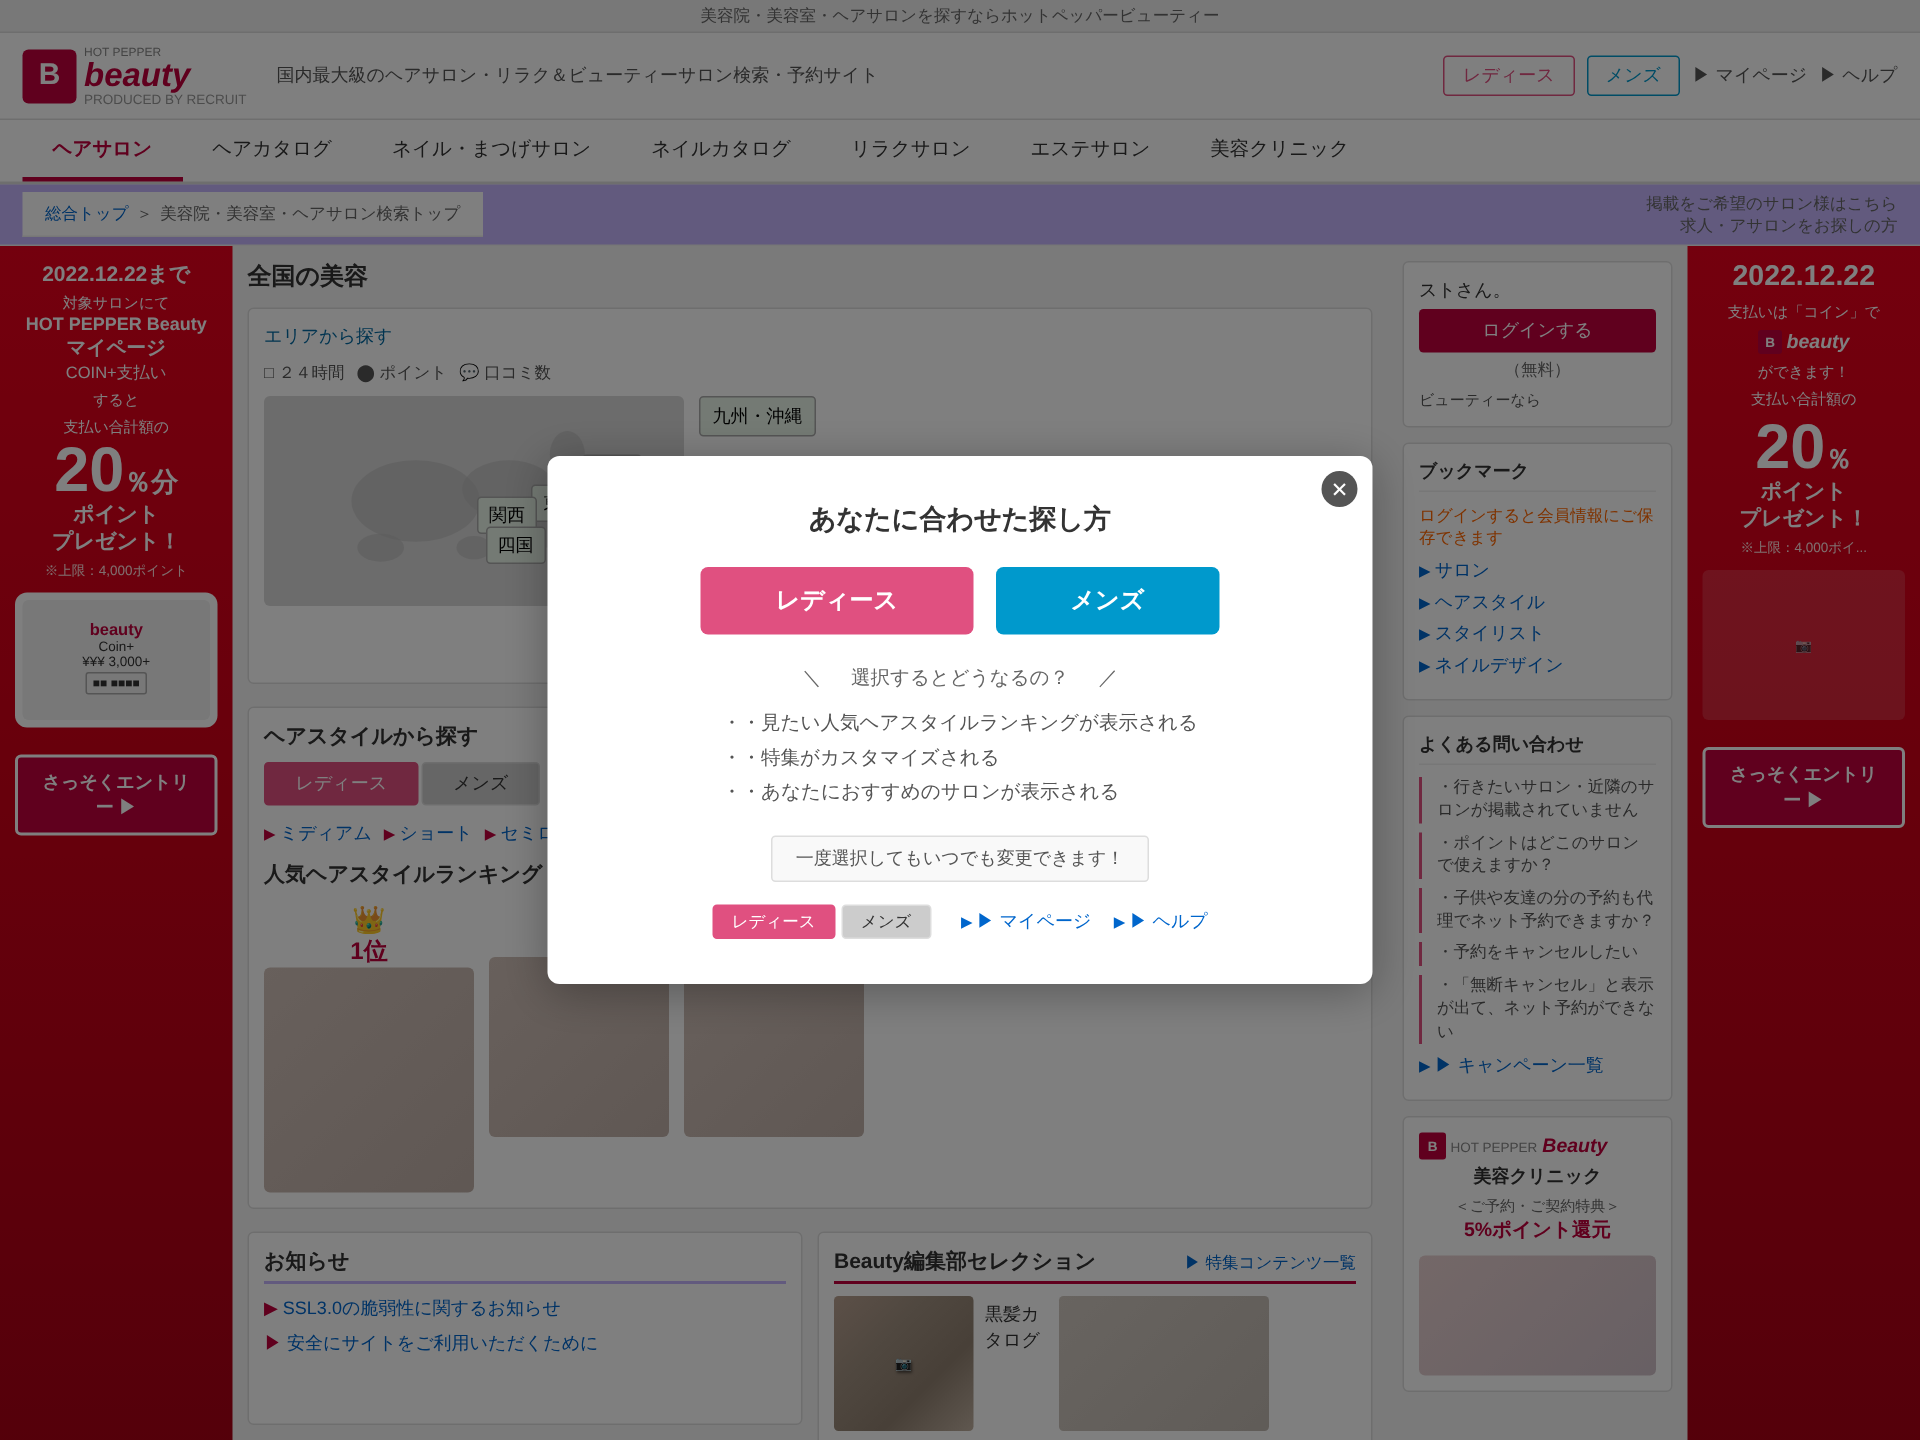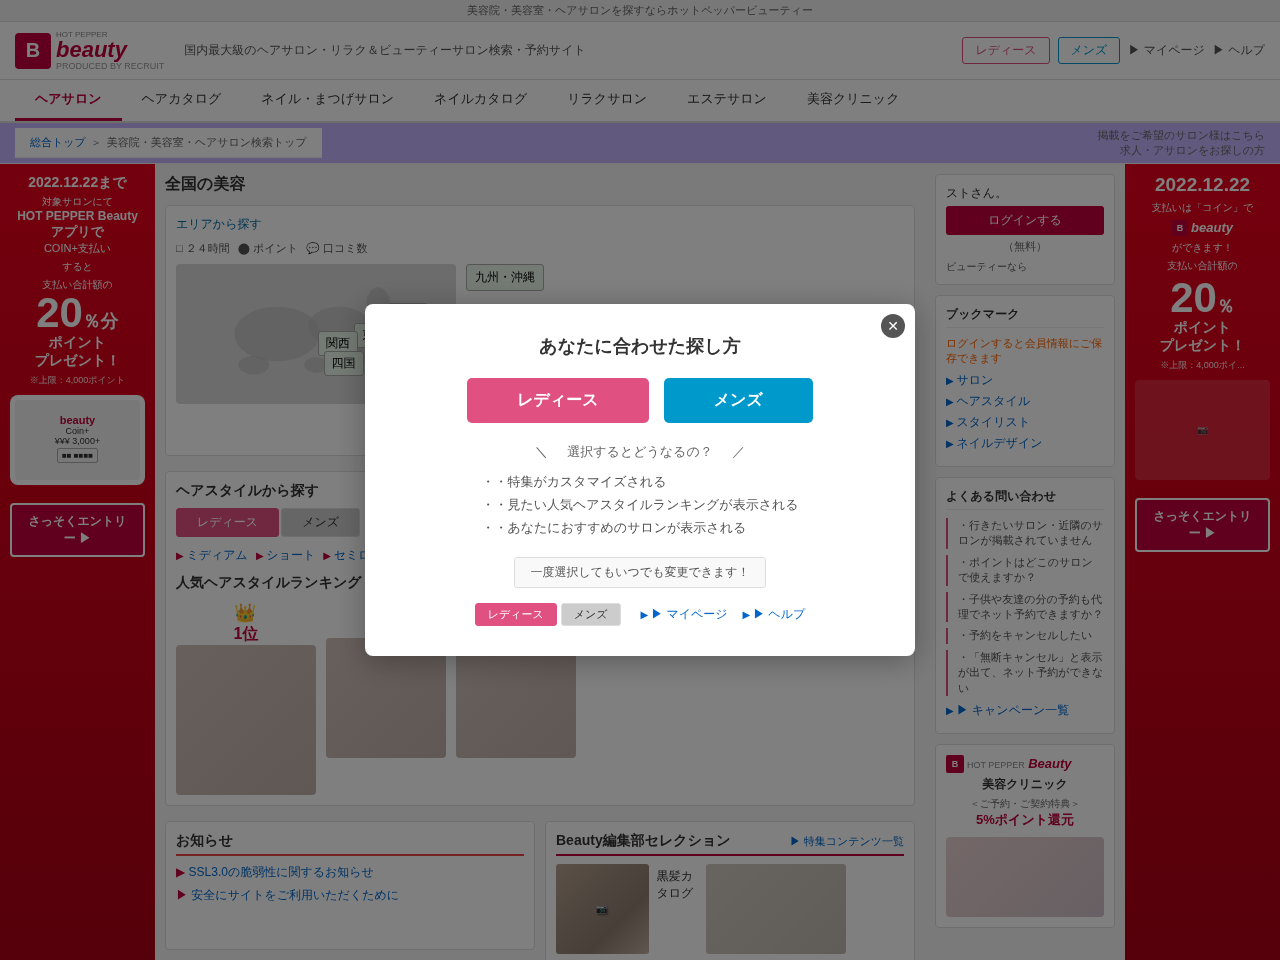--- a/index.html
+++ b/index.html
@@ -82,21 +82,21 @@
     .sidebar-title { font-size: 12px; font-weight: bold; color: #333; margin-bottom: 8px; border-bottom: 1px solid #eee; padding-bottom: 4px; }
     .sidebar-link { color: #0066cc; font-size: 12px; display: block; margin-bottom: 4px; text-decoration: none; }
     .sidebar-link::before { content: '▶ '; font-size: 10px; }
     .faq-item { font-size: 11px; color: #555; margin-bottom: 6px; padding-left: 10px; border-left: 2px solid #e05080; line-height: 1.4; }
     
     
     .right-ad { width: 155px; min-width: 155px; background: linear-gradient(180deg, #e8001c 0%, #cc0018 50%, #a80015 100%); padding: 10px; color: #fff; text-align: center; font-size: 12px; }
     
     
     .oshirase-section { background: #fff; border: 1px solid #ddd; border-radius: 4px; padding: 10px; margin-bottom: 15px; }
-    .oshirase-title { font-size: 14px; font-weight: bold; color: #333; margin-bottom: 8px; border-bottom: 2px solid #ef4444; padding-bottom: 4px; }
+    .oshirase-title { font-size: 14px; font-weight: bold; color: #333; margin-bottom: 8px; border-bottom: 2px solid #c4b5fd; padding-bottom: 4px; }
     .oshirase-item { font-size: 12px; color: #555; margin-bottom: 6px; }
     .oshirase-link { color: #0066cc; text-decoration: none; }
     .oshirase-link::before { content: '▶ '; color: #c0003c; }
     
     
     .beauty-sel { background: #fff; border: 1px solid #ddd; border-radius: 4px; padding: 10px; }
     .beauty-sel-title { font-size: 14px; font-weight: bold; margin-bottom: 8px; color: #333; border-bottom: 2px solid #c0003c; padding-bottom: 4px; }
     .beauty-items { display: flex; gap: 10px; flex-wrap: wrap; }
     .beauty-item { width: 140px; }
     .beauty-item-title { font-size: 12px; color: #333; margin-top: 4px; text-align: center; }
@@ -147,22 +147,22 @@
     <div class="modal-btns">
       <button class="modal-btn-ladies">レディース</button>
       <button class="modal-btn-mens">メンズ</button>
     </div>
     <div class="modal-select-title">
       <span>＼</span>
       <span>選択するとどうなるの？</span>
       <span>／</span>
     </div>
     <div class="modal-features">
+      <div class="modal-feature">・見たい人気ヘアスタイルランキングが表示される</div>
       <div class="modal-feature">・特集がカスタマイズされる</div>
-      <div class="modal-feature">・見たい人気ヘアスタイルランキングが表示される</div>
       <div class="modal-feature">・あなたにおすすめのサロンが表示される</div>
     </div>
     <div class="modal-info-box">一度選択してもいつでも変更できます！</div>
     <div class="modal-footer">
       <div class="modal-footer-tabs">
         <button class="modal-footer-tab active">レディース</button>
         <button class="modal-footer-tab mens">メンズ</button>
       </div>
       <div class="modal-footer-links">
         <a class="modal-footer-link">▶ マイページ</a>
@@ -217,21 +217,21 @@
     <div>求人・アサロンをお探しの方</div>
   </div>
 </div>
 
 <div class="main-wrapper">
 
   <div class="left-ad">
     <div style="font-size:14px;font-weight:bold;line-height:1.2;">2022.12.22まで</div>
     <div style="font-size:10px;margin-top:4px;">対象サロンにて</div>
     <div style="font-size:12px;font-weight:bold;">HOT PEPPER Beauty</div>
-    <div style="font-size:13px;font-weight:bold;">アプリで</div>
+    <div style="font-size:13px;font-weight:bold;">マイページ</div>
     <div style="font-size:11px;">COIN+支払い</div>
     <div style="font-size:10px;margin:4px 0;">すると</div>
     <div style="font-size:10px;">支払い合計額の</div>
     <div style="display:flex;align-items:baseline;justify-content:center;">
       <span style="font-size:42px;font-weight:bold;line-height:1;">20</span>
       <span style="font-size:18px;font-weight:bold;">％分</span>
     </div>
     <div style="font-size:14px;font-weight:bold;">ポイント</div>
     <div style="font-size:14px;font-weight:bold;">プレゼント！</div>
     <div style="font-size:9px;color:#ffdddd;margin:4px 0;">※上限：4,000ポイント</div>

